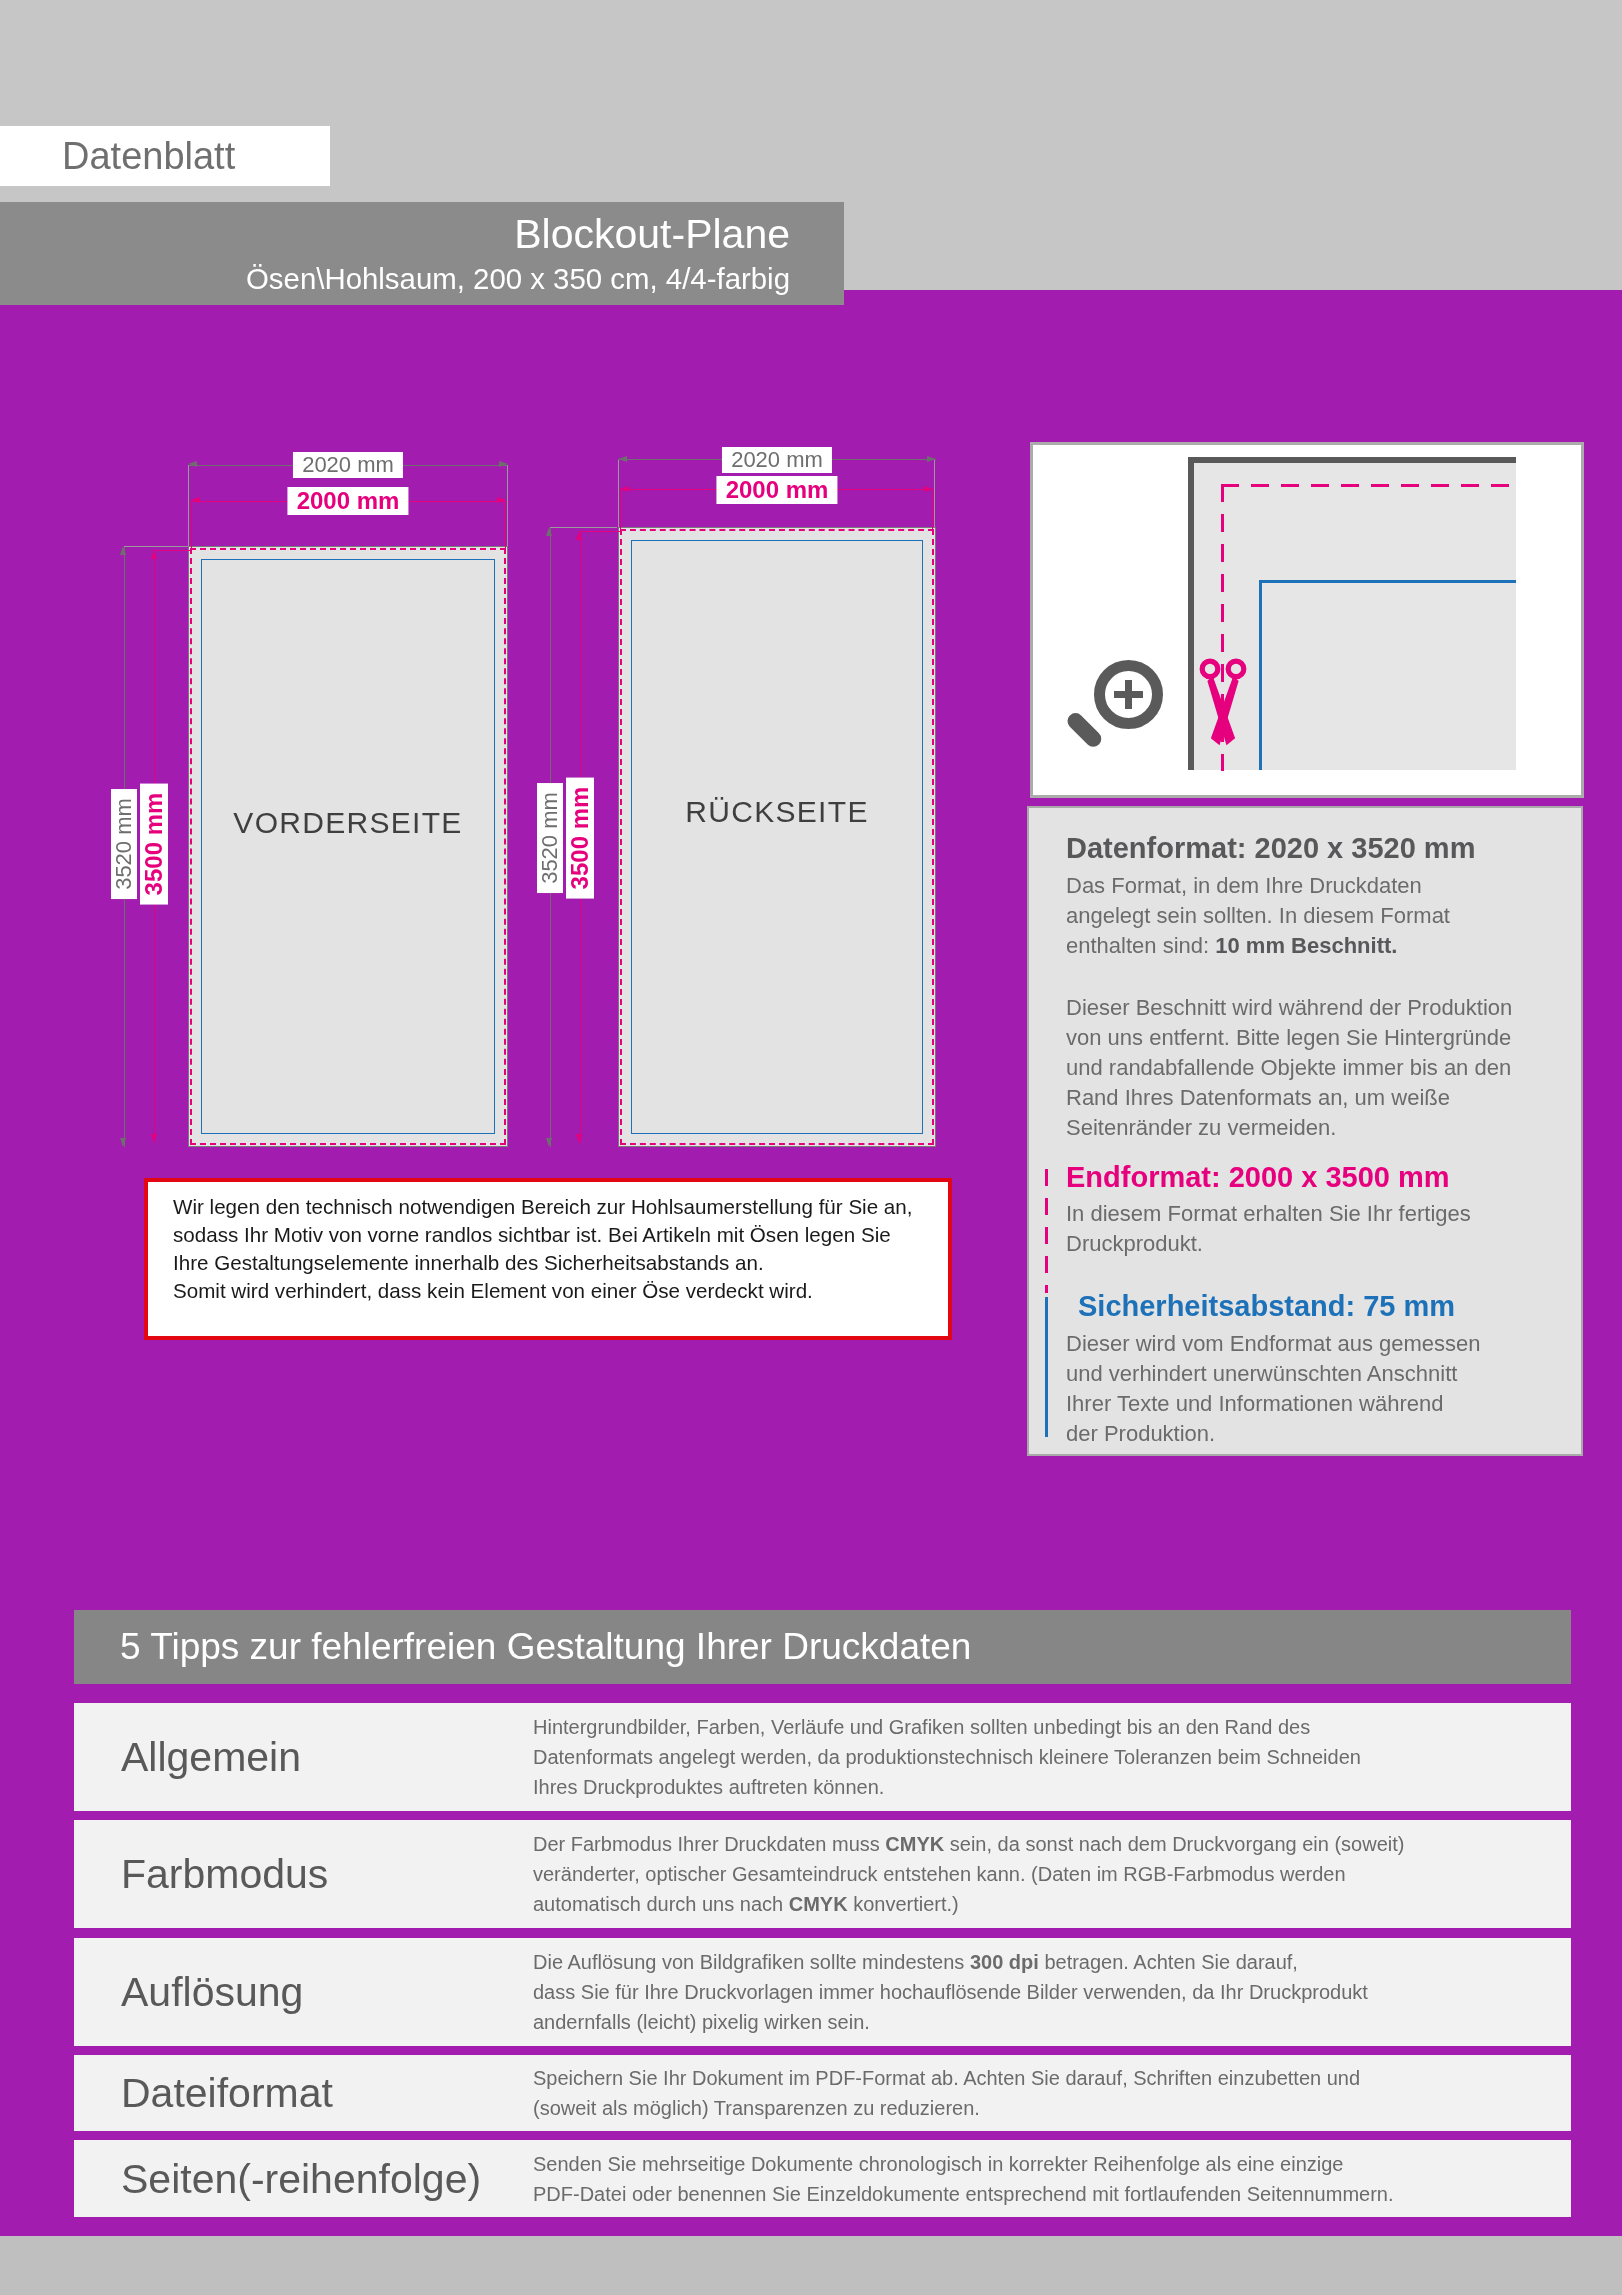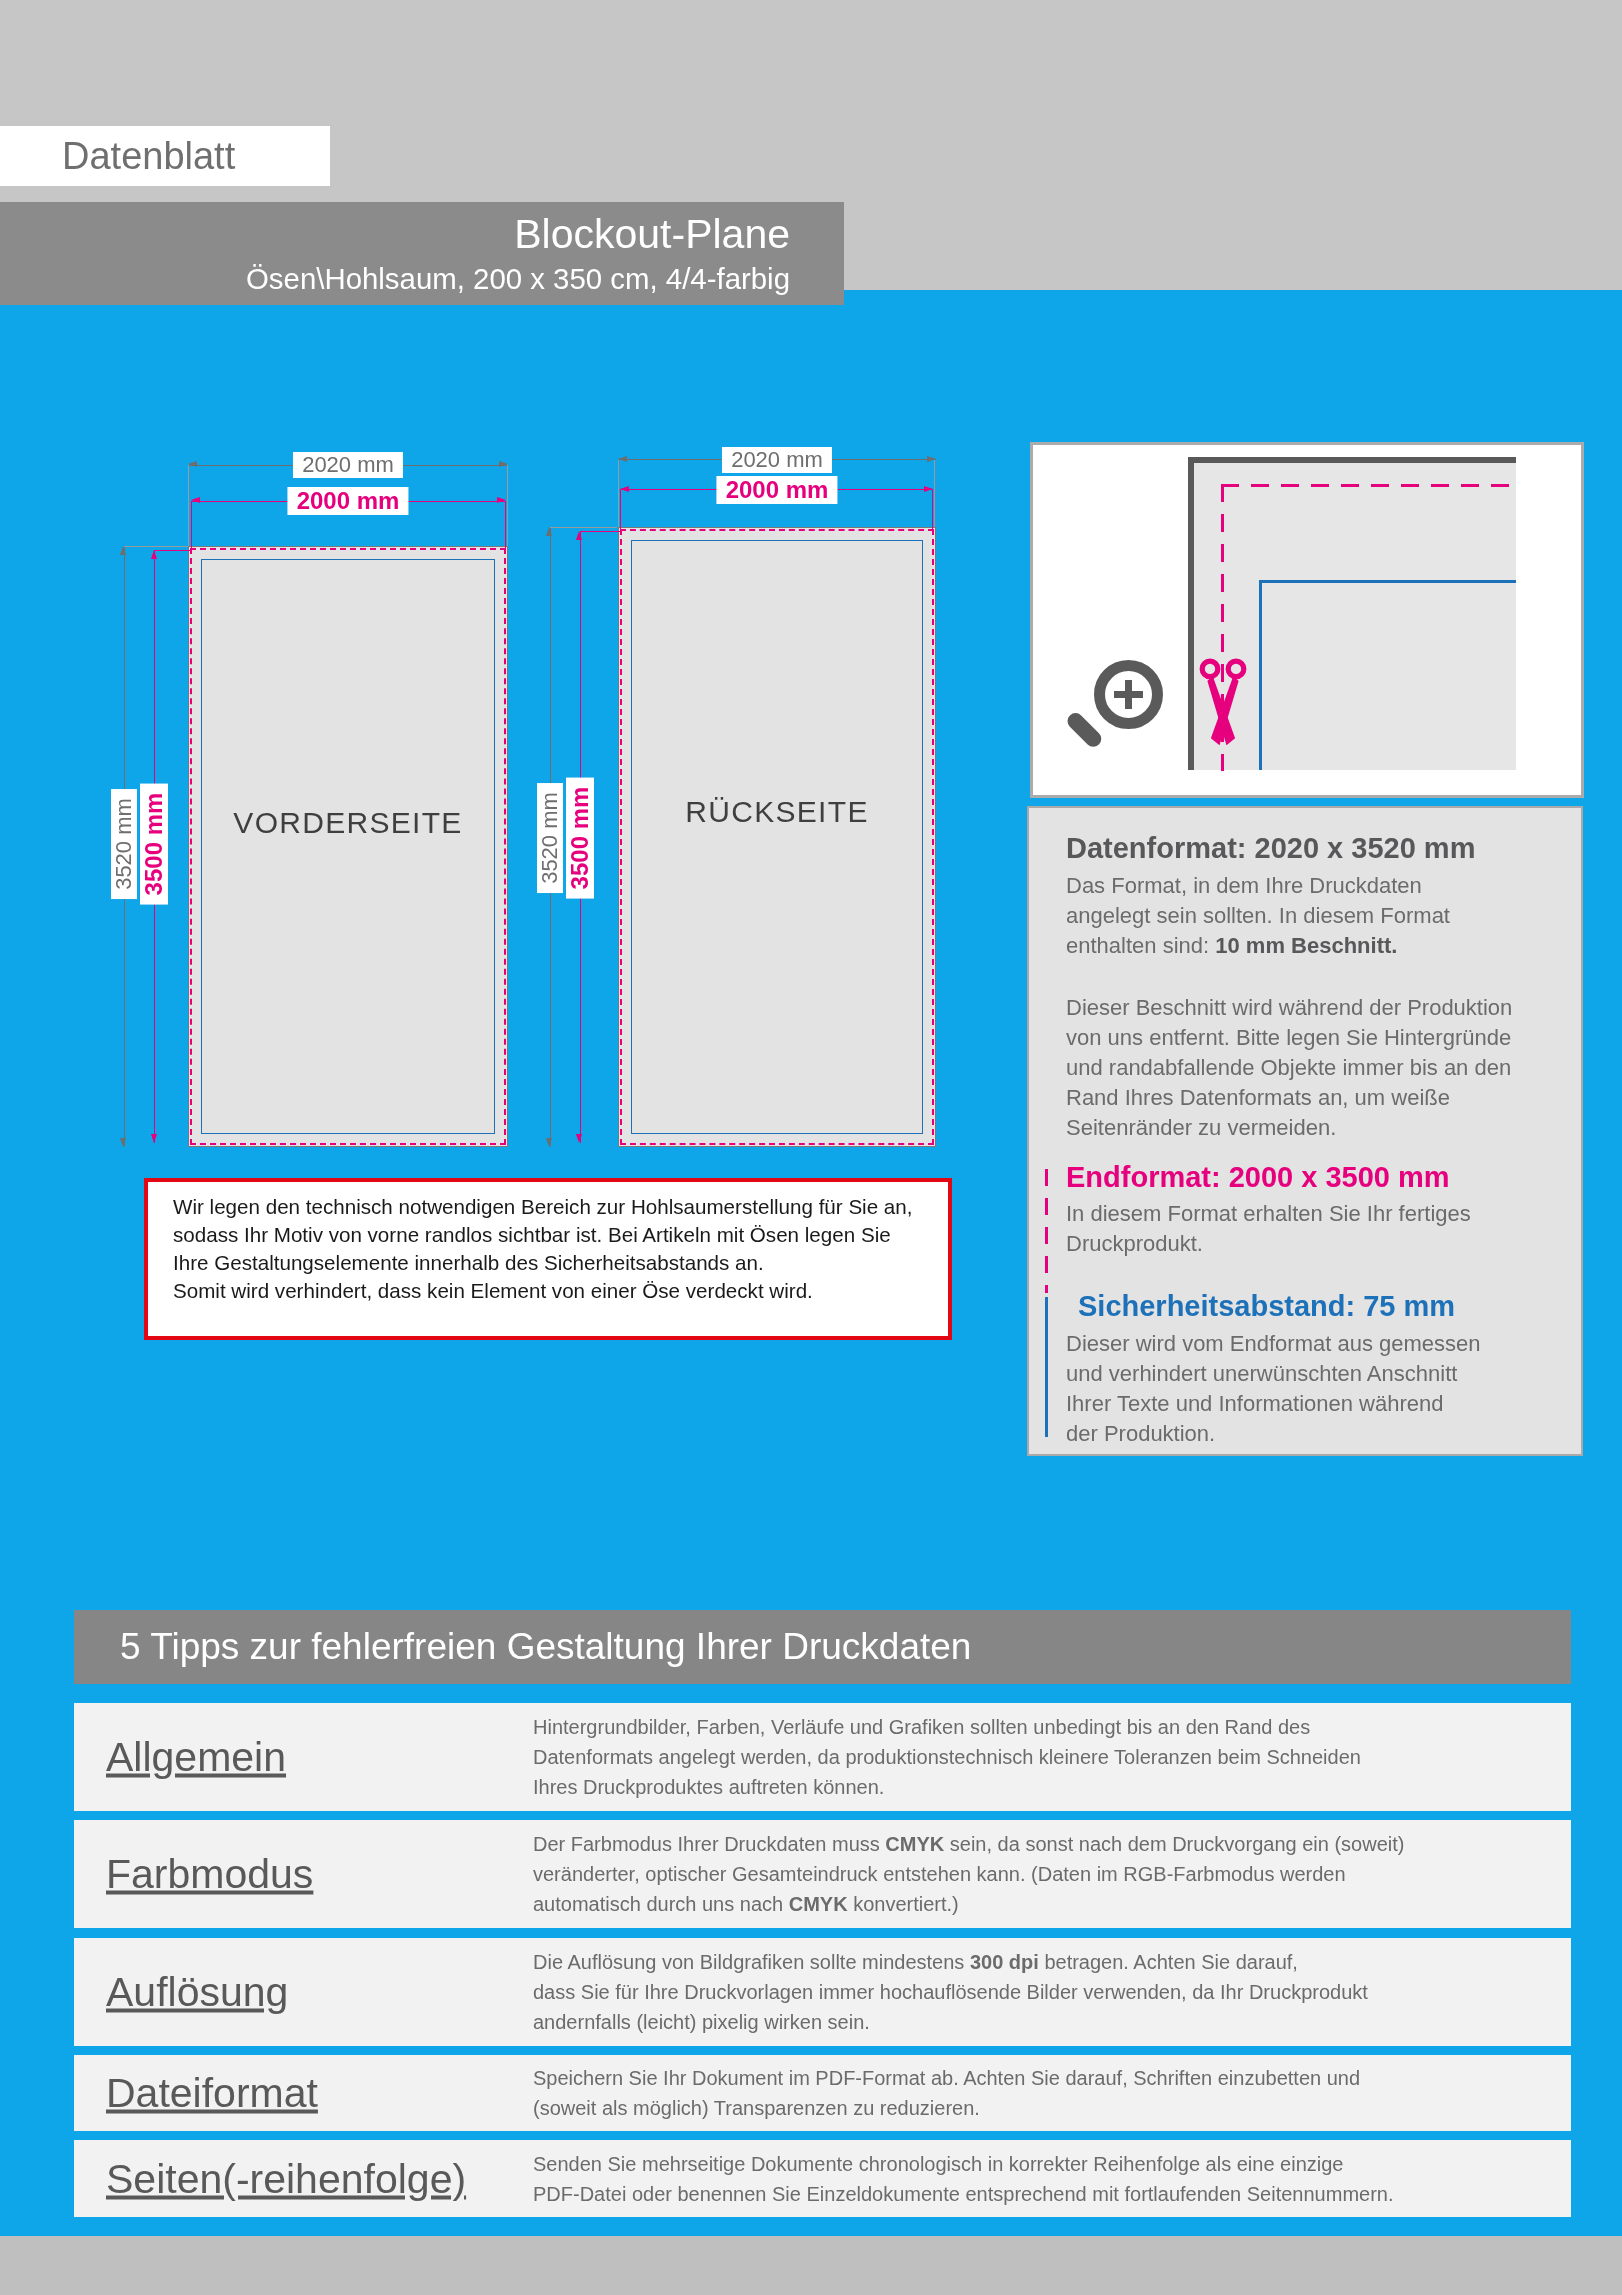--- a/index.html
+++ b/index.html
@@ -1,16 +1,16 @@
 <!DOCTYPE html>
 <html style="font-size:10.5px"><head>
 <meta charset="utf-8">
 <style>
   html,body{margin:0;padding:0;background:#fff;}
-  .page{position:relative;width:1623px;height:2295px;background:#0ea5e9;overflow:hidden;
+  .page{position:relative;width:1623px;height:2295px;background:#a21caf;overflow:hidden;
         font-family:"Liberation Sans", sans-serif;}
   .abs{position:absolute;}
 
   
   .band-light{left:0;top:0;width:1623px;height:290px;background:#c6c6c6;}
   .sheet-box{left:0;top:126px;width:330px;height:60px;background:#ffffff;}
   .sheet-box span{position:absolute;left:62px;top:50%;transform:translateY(-50%);
         font-size:38px;color:#706f6f;}
   .band-dark{left:0;top:186px;width:844px;height:103px;background:#8b8b8b;color:#fff;margin-top:16px;}
   .band-dark .t1{position:absolute;right:54px;top:9.2px;font-size:41px;}
@@ -51,22 +51,22 @@
   .ib-title.mag{color:#e6007e;}
   .ib-title.blu{color:#1d71b8;margin-left:12px;}
   .ib-body{position:absolute;left:37px;font-size:22px;line-height:30px;color:#6b6b6b;white-space:nowrap;}
   .marker{position:absolute;left:15.7px;width:3.3px;}
 
   
   .tips-head{left:74px;top:1610px;width:1497px;height:74px;background:#868686;}
   .tips-head span{position:absolute;left:46px;top:50%;transform:translateY(-50%);
         color:#fff;font-size:37px;white-space:nowrap;}
   .trow{left:74px;width:1497px;background:#f2f2f2;}
-  .trow .rlabel{position:absolute;left:32px;top:50%;transform:translateY(-50%);
-        font-size:41px;color:#595959;white-space:nowrap;text-decoration:underline;}
+  .trow .rlabel{position:absolute;left:47px;top:50%;transform:translateY(-50%);
+        font-size:41px;color:#595959;white-space:nowrap;}
   .trow .rtext{position:absolute;left:459px;top:50%;transform:translateY(-50%);
         font-size:20px;line-height:30px;color:#6b6b6b;}
   .trow .rtext div{white-space:nowrap;}
   .footer-band{left:0;top:2236px;width:1623px;height:60px;background:#bfbfbf;}
 </style>
 </head>
 <body>
 
 <div class="page">
 

